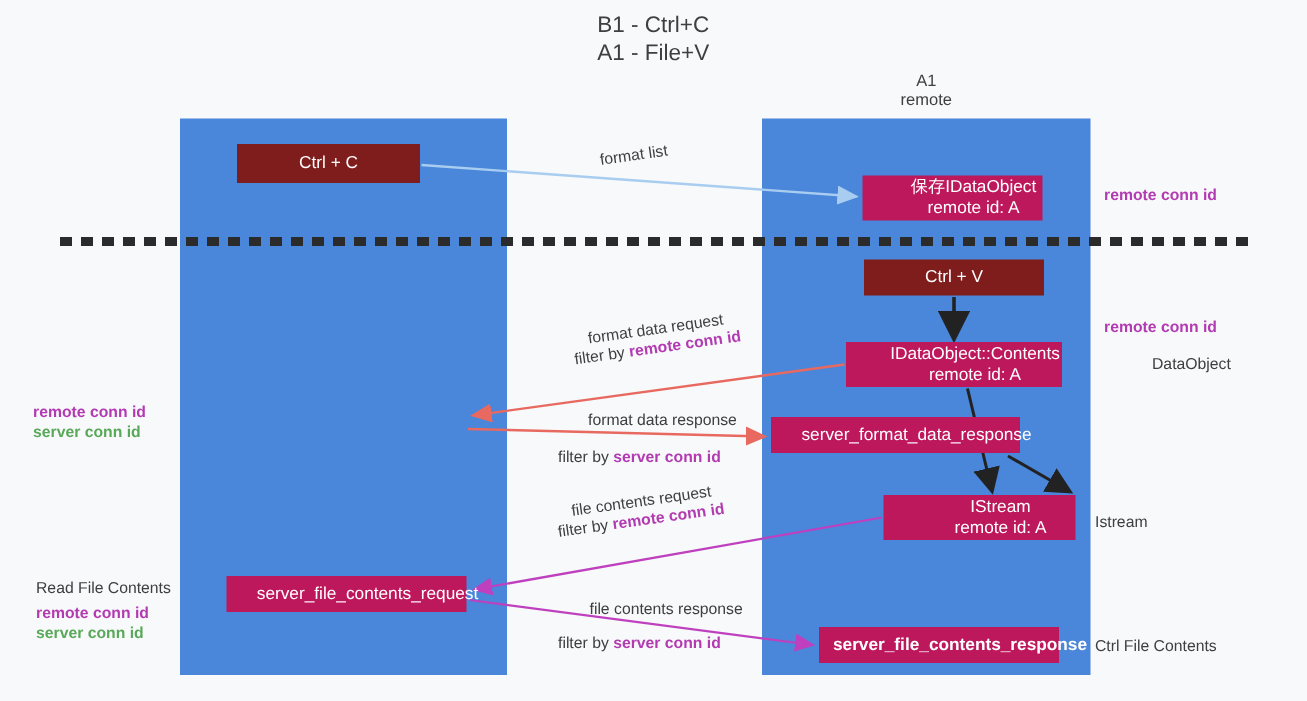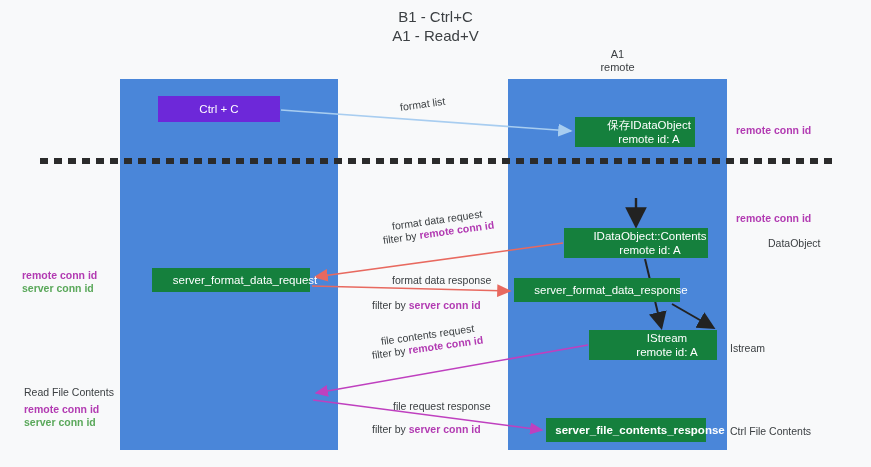--- a/index.html
+++ b/index.html
@@ -44,22 +44,22 @@
 
   
   .node{
     box-sizing:border-box;
     display:flex;align-items:center;justify-content:center;
     text-align:center;
     font-size:11.5px;line-height:14px;
     color:#ffffff;
     white-space:pre-line;
   }
-  .green{background:#6d28d9;}
-  .orange{background:#15803d;padding-left:28px;}
+  .green{background:#7f1d1d;}
+  .orange{background:#be185d;padding-left:28px;}
 
   #n-ctrlc   {left:158px;top:96px;width:122px;height:26px;}
   #n-idataobj{left:575px;top:117px;width:120px;height:30px;}
   #n-ctrlv   {left:576px;top:173px;width:120px;height:24px;}
   #n-getdata {left:564px;top:228px;width:144px;height:30px;}
   #n-sfdreq  {left:152px;top:268px;width:158px;height:24px;}
   #n-sfdresp {left:514px;top:278px;width:166px;height:24px;}
   #n-istream {left:589px;top:330px;width:128px;height:30px;}
   #n-sfcreq  {left:151px;top:384px;width:160px;height:24px;}
   #n-sfcresp {left:546px;top:418px;width:160px;height:24px;font-weight:bold;}
@@ -105,21 +105,21 @@
 </style>
 </head>
 <body>
 
 <div id="stage">
 
   <div class="abs lane" id="lane-b1"></div>
   <div class="abs lane" id="lane-a1"></div>
 
   <div class="abs" id="title">B1 - Ctrl+C
-A1 - Read+V</div>
+A1 - File+V</div>
 
   <div class="abs col-head" id="head-a1">A1
 remote</div>
 
   <svg id="wires" viewBox="0 0 871 467">
     <defs>
       <marker id="ah-blue" markerWidth="9" markerHeight="8" refX="8" refY="4" orient="auto">
         <path d="M0,0 L9,4 L0,8 z" fill="#a8cdf0"></path>
       </marker>
       <marker id="ah-red" markerWidth="9" markerHeight="8" refX="8" refY="4" orient="auto">
@@ -148,40 +148,41 @@
     <line x1="588" y1="345" x2="316" y2="393" stroke="#bf40bf" stroke-width="1.5" marker-end="url(#ah-mag)"></line>
 
     <line x1="313" y1="400" x2="542" y2="430" stroke="#bf40bf" stroke-width="1.5" marker-end="url(#ah-mag)"></line>
   </svg>
 
   <div class="abs" id="divider"></div>
 
   <div class="abs node green" id="n-ctrlc">Ctrl + C</div>
   <div class="abs node orange" id="n-idataobj">保存IDataObject
 remote id: A</div>
+  <div class="abs node green" id="n-ctrlv">Ctrl + V</div>
   <div class="abs node orange" id="n-getdata">IDataObject::Contents
 remote id: A</div>
-  <div class="abs node orange" id="n-sfdreq">server_format_data_request</div>
   <div class="abs node orange" id="n-sfdresp">server_format_data_response</div>
   <div class="abs node orange" id="n-istream">IStream
 remote id: A</div>
+  <div class="abs node orange" id="n-sfcreq">server_file_contents_request</div>
   <div class="abs node orange" id="n-sfcresp">server_file_contents_response</div>
 
   <div class="abs edge-lbl rot-up" id="lbl-formatlist">format list</div>
 
   <div class="abs edge-lbl rot-up" id="lbl-fdreq1">format data request</div>
   <div class="abs edge-lbl rot-up" id="lbl-fdreq2"><span>filter by </span><span class="hl-remote">remote conn id</span></div>
 
   <div class="abs edge-lbl" id="lbl-fdresp1">format data response</div>
   <div class="abs edge-lbl" id="lbl-fdresp2"><span>filter by </span><span class="hl-server">server conn id</span></div>
 
   <div class="abs edge-lbl rot-up" id="lbl-fcreq1">file contents request</div>
   <div class="abs edge-lbl rot-up" id="lbl-fcreq2"><span>filter by </span><span class="hl-remote">remote conn id</span></div>
 
-  <div class="abs edge-lbl" id="lbl-fcresp1">file request response</div>
+  <div class="abs edge-lbl" id="lbl-fcresp1">file contents response</div>
   <div class="abs edge-lbl" id="lbl-fcresp2"><span>filter by </span><span class="hl-server">server conn id</span></div>
 
   <div class="abs side purple" id="an-r-remote1">remote conn id</div>
   <div class="abs side purple" id="an-r-remote2">remote conn id</div>
   <div class="abs side plain" id="an-r-dataobject">DataObject</div>
   <div class="abs side plain" id="an-r-istream">Istream</div>
   <div class="abs side plain" id="an-r-write">Ctrl File Contents</div>
 
   <div class="abs side purple" id="an-l-remote">remote conn id</div>
   <div class="abs side green-t" id="an-l-server">server conn id</div>

